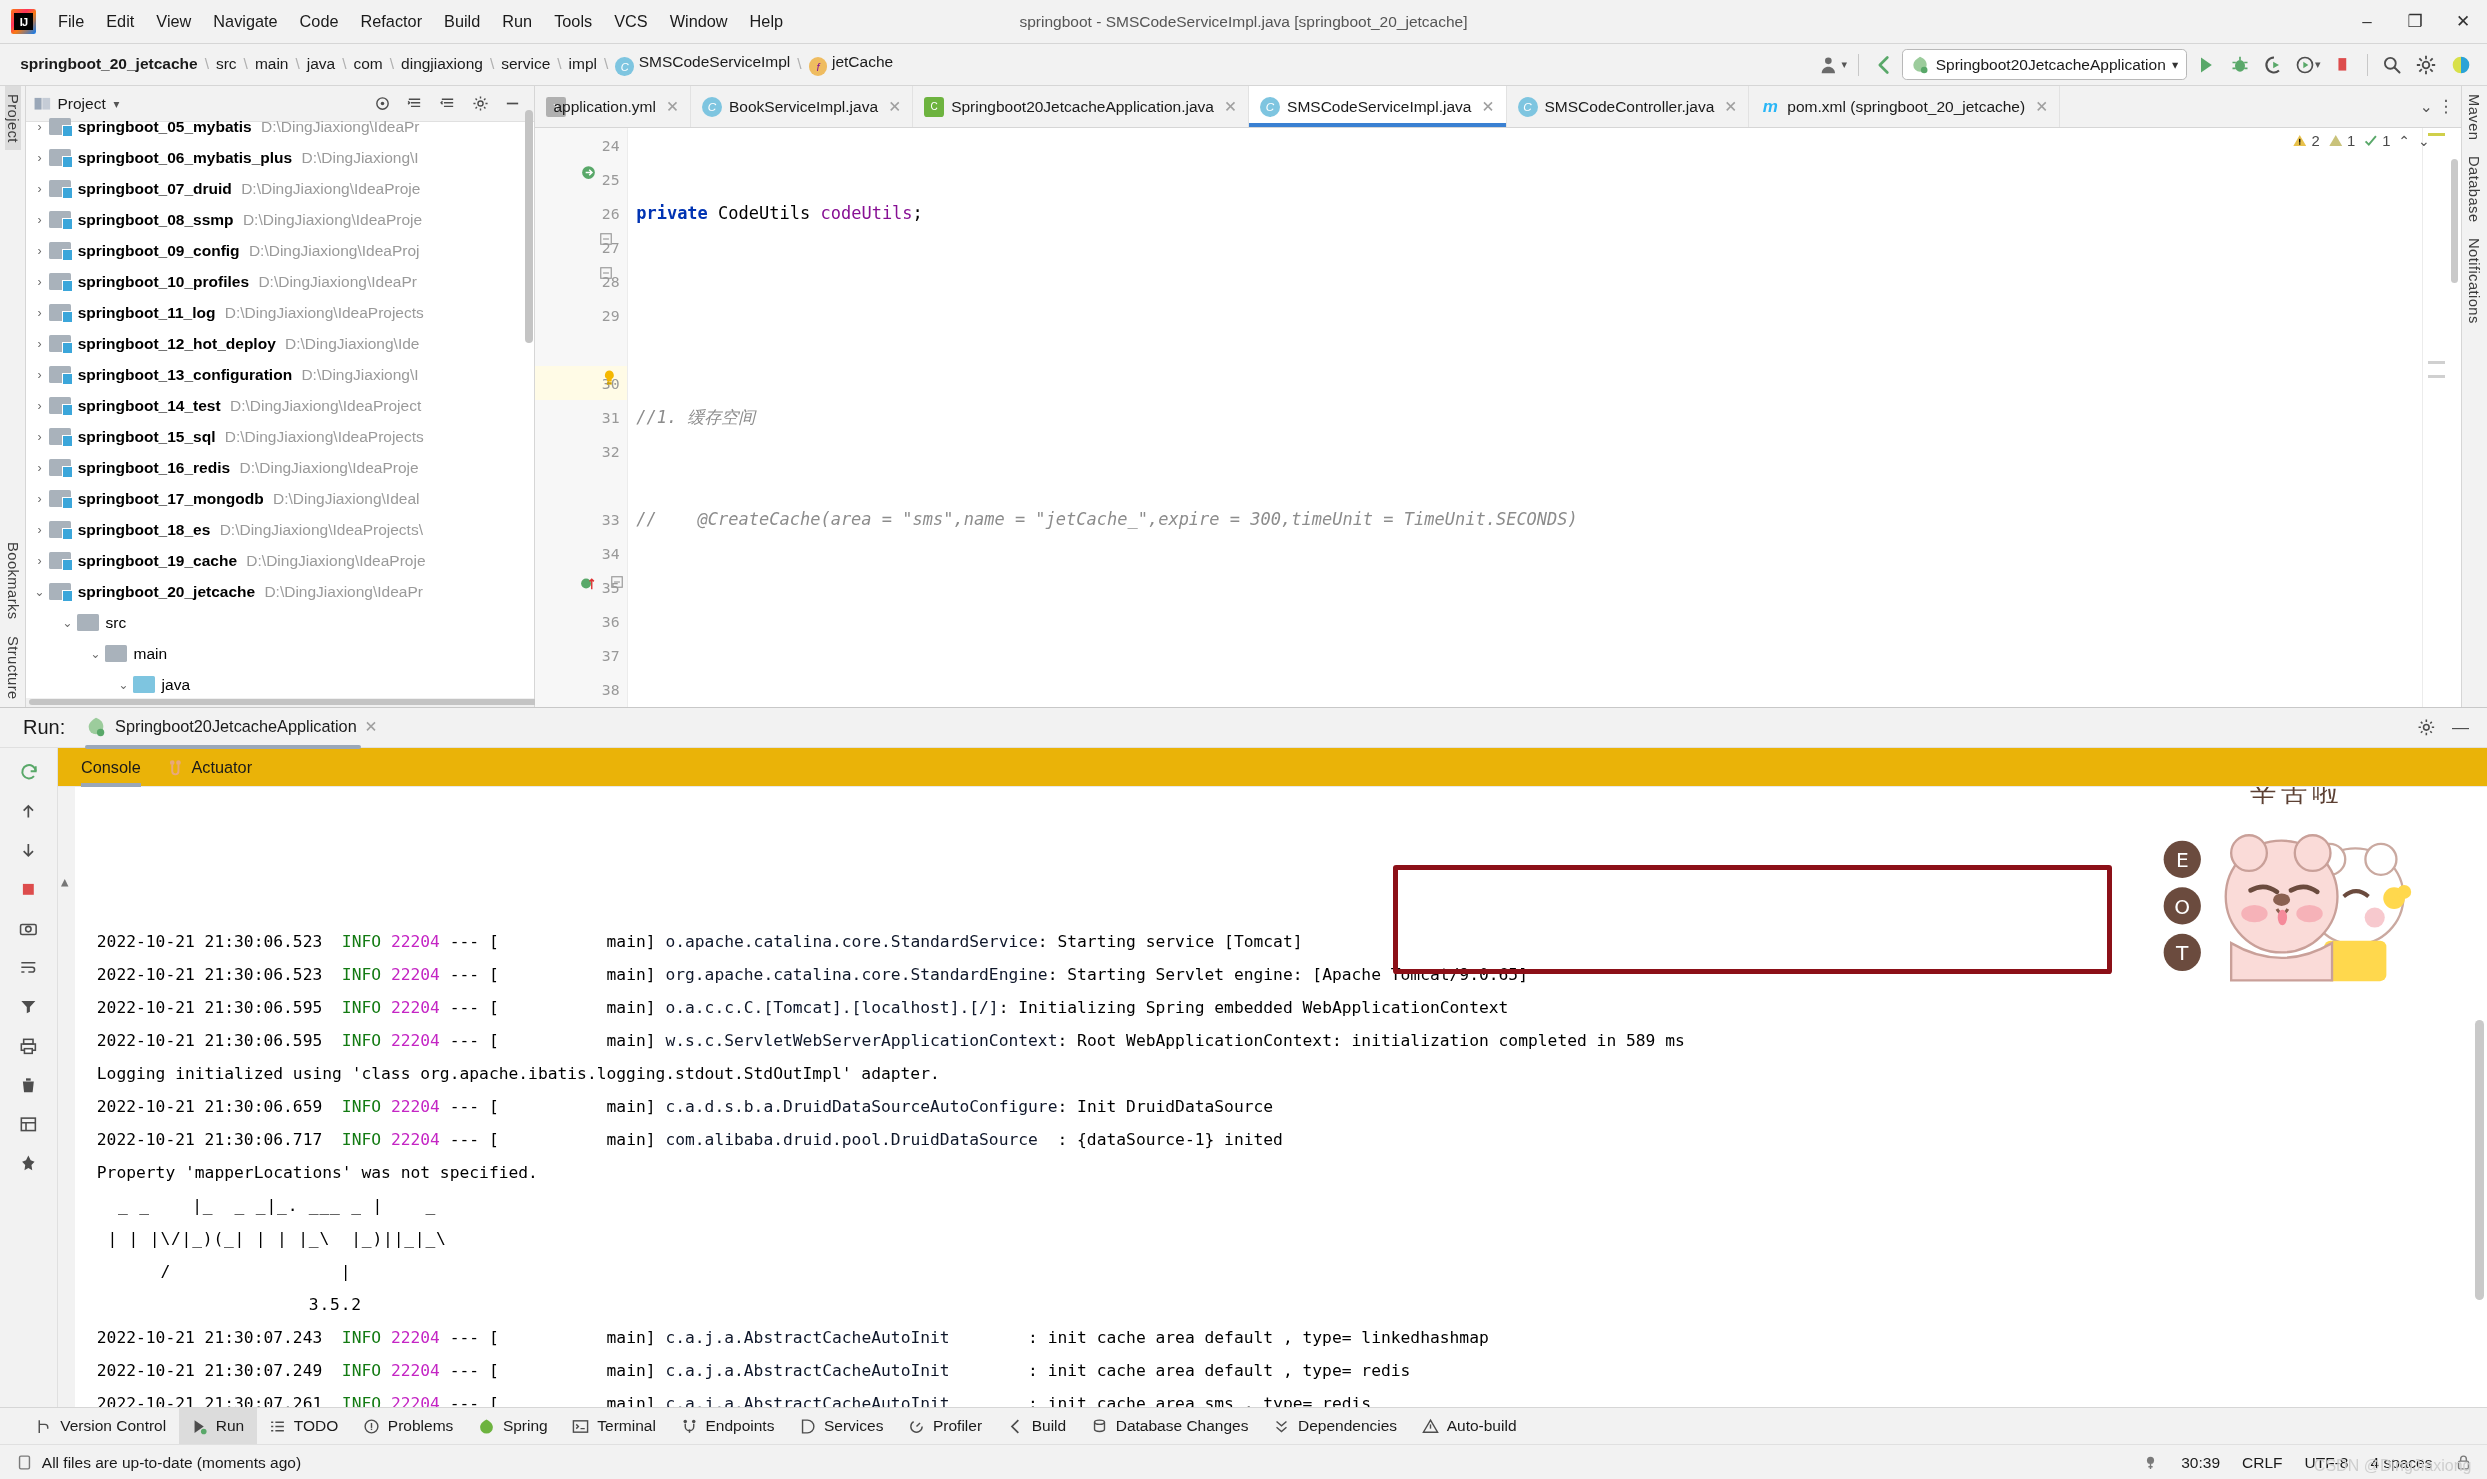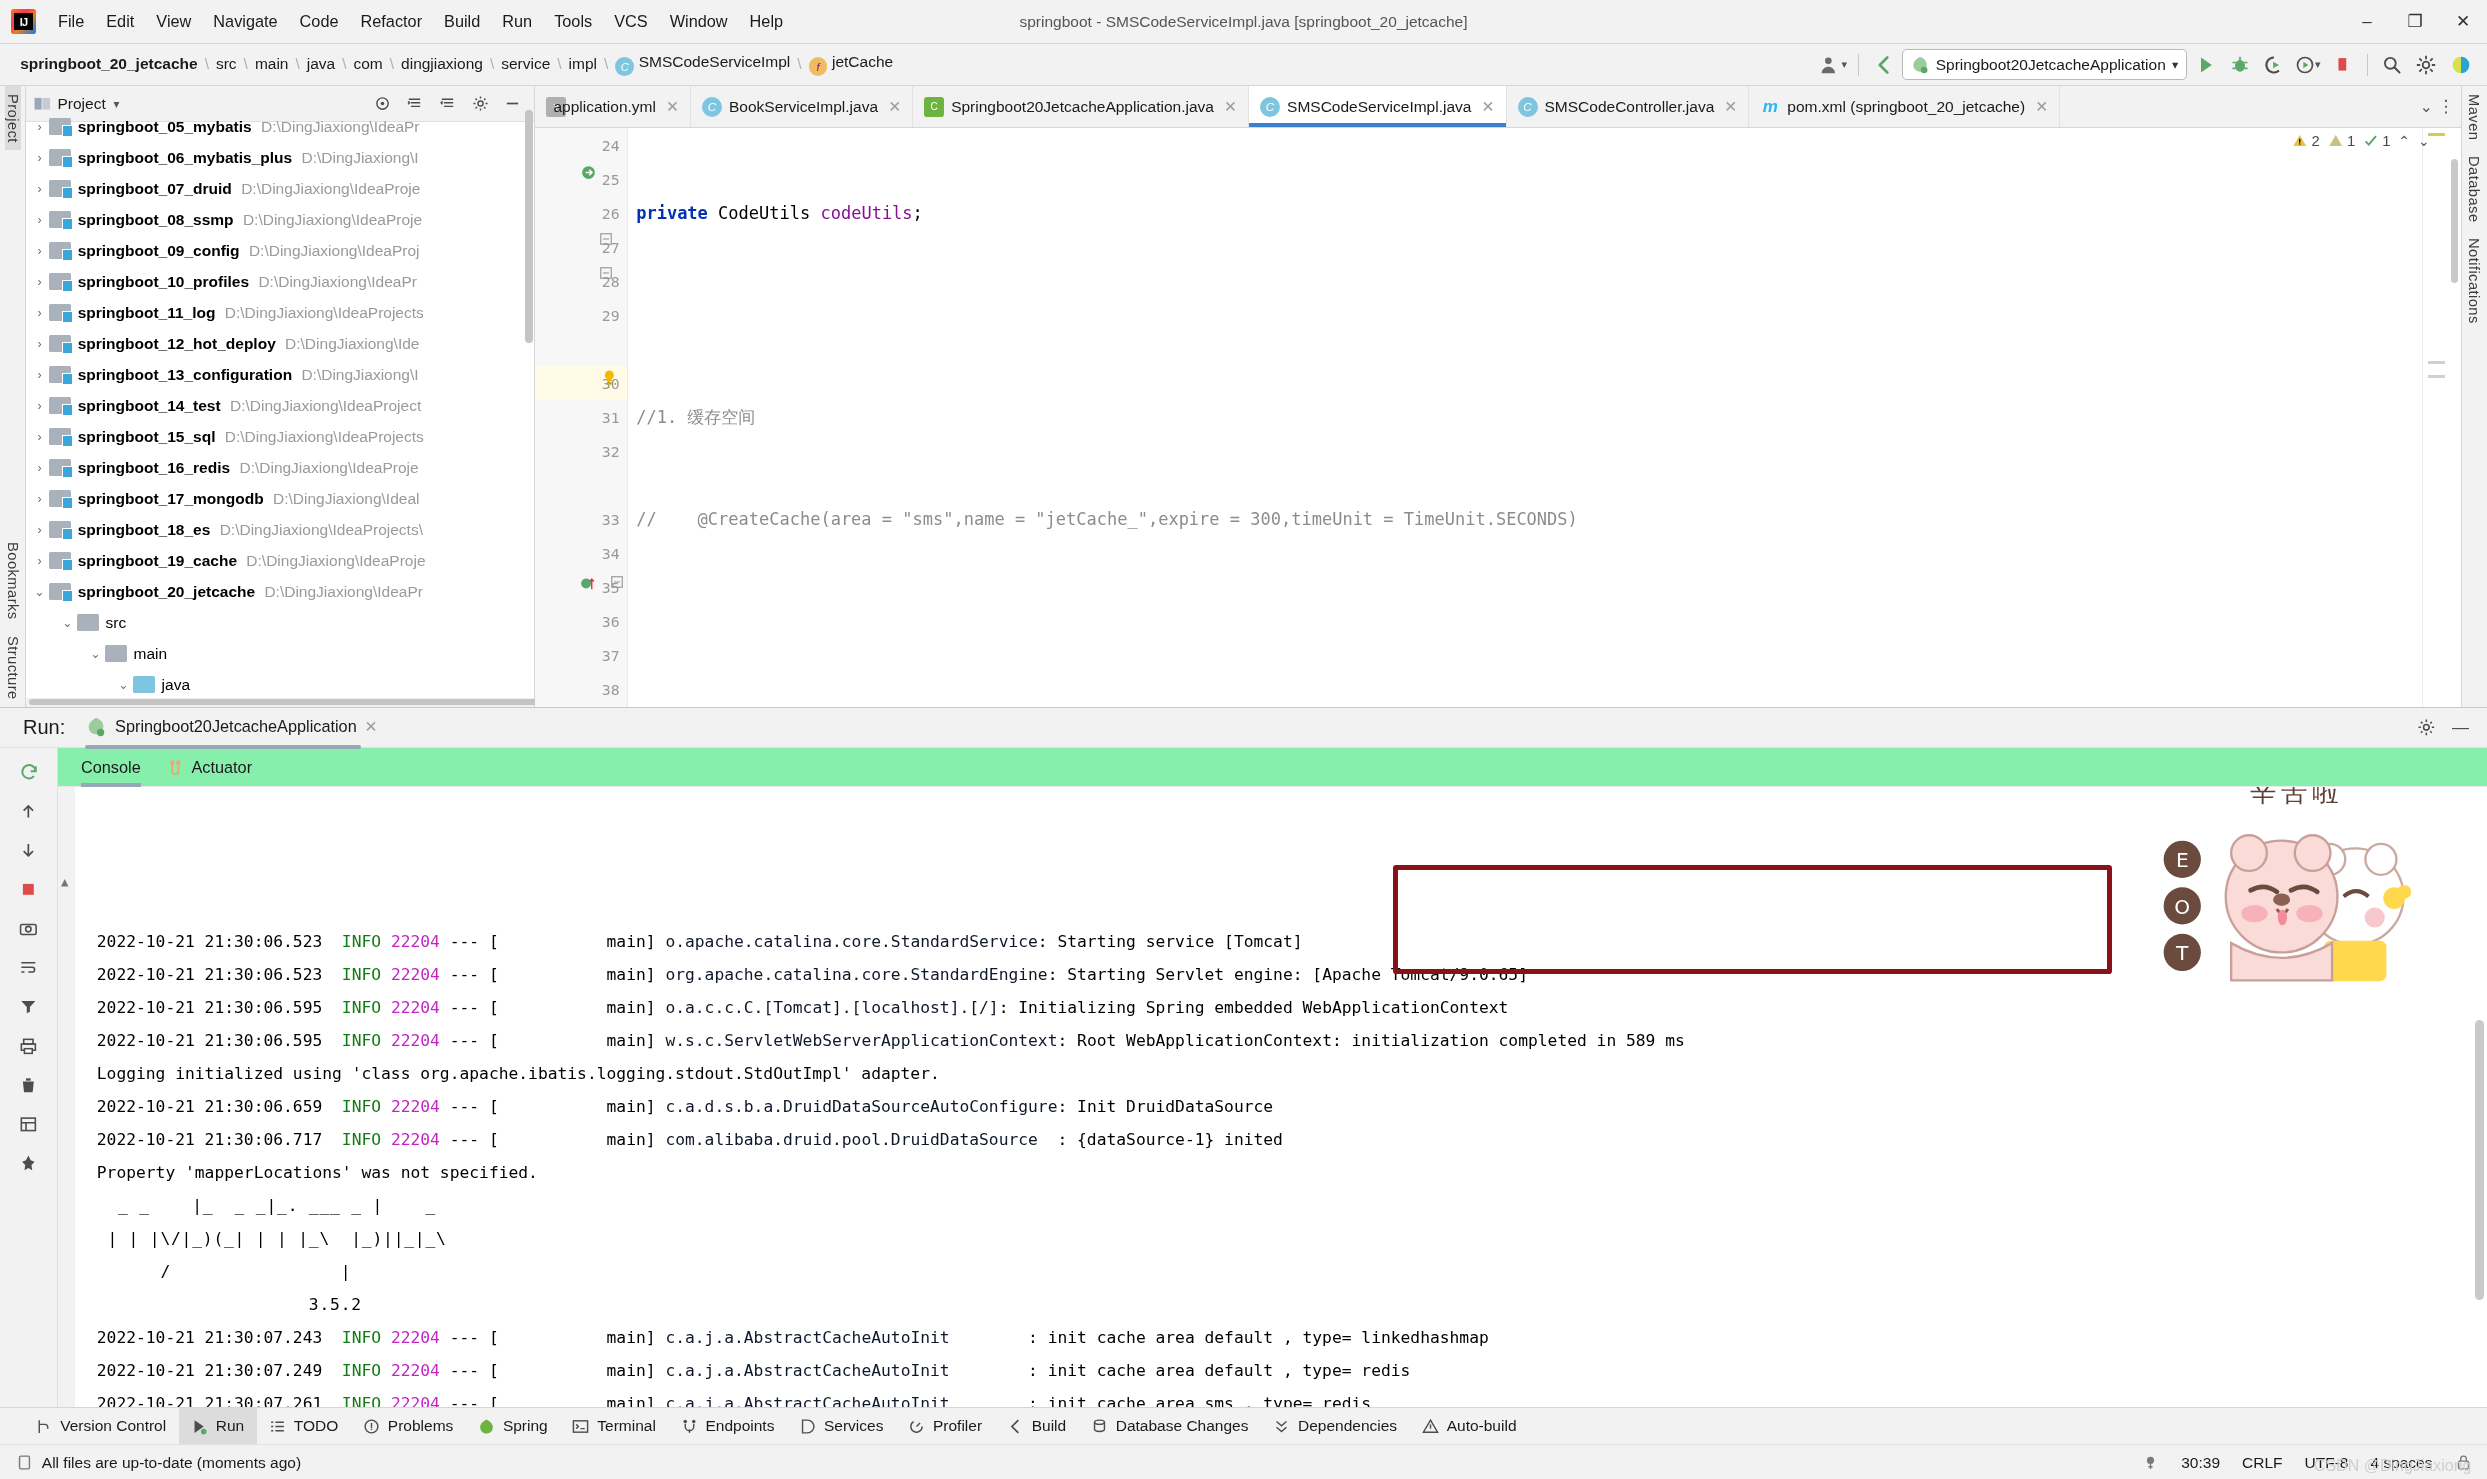--- a/index.html
+++ b/index.html
@@ -159,21 +159,21 @@
   }
   .gline { height: 34px; display: flex; align-items: center; justify-content: flex-end; padding-right: 7.8px; }
   .gline.hl { background: #fffbe6; }
   .code {
     flex: 1; position: relative; font-family: "DejaVu Sans Mono", monospace;
     font-size: 17px; line-height: 34px; white-space: pre; overflow: hidden; padding-left: 7.8px;
   }
   .cline { height: 34px; }
   .k { color: #0033b3; font-weight: bold; }
   .ann { color: #9e880d; }
-  .cmt { color: #8c8c8c; }
+  .cmt { color: #8c8c8c; font-style: italic; }
   .fld { color: #871094; }
   .typ { color: #000; }
   .squig { border-bottom: 1.6px wavy #c0c0c0; }
   .gicon { position: absolute; font-size: 14px; }
 
   
   .markers {
     width: 26.4px; flex: none; background: #fff; border-left: 0.8px solid #ececec; position: relative;
   }
   .marker { position: absolute; right: 3.1px; width: 17px; height: 3.1px; }
@@ -213,21 +213,21 @@
   .run-sidebar {
     width: 58px; background: #f2f2f2; flex: none; display: flex; flex-direction: column;
     align-items: center; padding-top: 6.2px; gap: 3.1px; border-right: 0.8px solid #e0e0e0;
   }
   .rs-btn {
     width: 36px; height: 36px; display: flex; align-items: center; justify-content: center;
     font-size: 17px; color: #4a4a4a; border-radius: 3.1px;
   }
   .run-content { flex: 1; display: flex; flex-direction: column; min-width: 0; }
   .console-tabs {
-    height: 39px; background: #86efac; display: flex; align-items: center; gap: 25px;
+    height: 39px; background: #eab308; display: flex; align-items: center; gap: 25px;
     padding-left: 23px; flex: none; border-bottom: 0.8px solid #e8e8e8;
   }
   .ctab { font-size: 16.3px; color: #1a1a1a; display: flex; align-items: center; gap: 7px; position: relative; height: 39px; }
   .ctab.active::after {
     content: ""; position: absolute; left: 0; right: 0; bottom: 0; height: 3.9px; background: #9aa7b8;
   }
   .console {
     flex: 1; position: relative; overflow: hidden; background: #fff;
     font-family: "DejaVu Sans Mono", monospace; font-size: 16.3px; line-height: 33px;
     padding: 6.2px 0 0 9.3px; white-space: pre;

